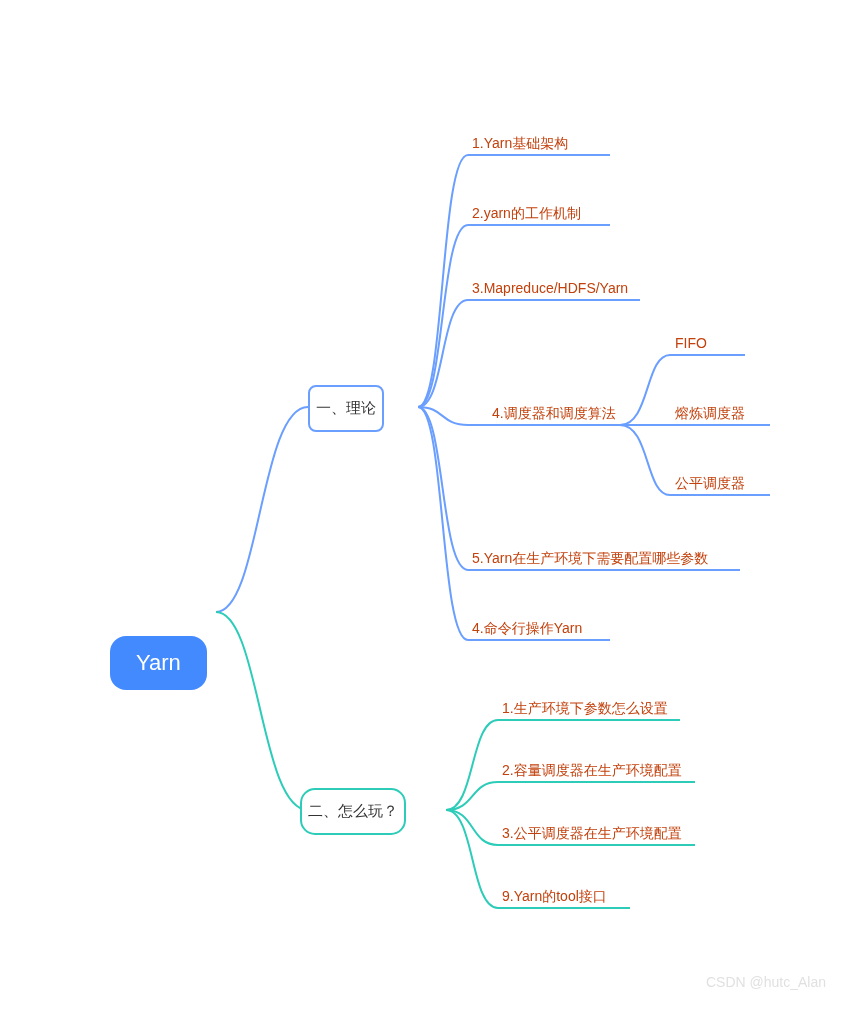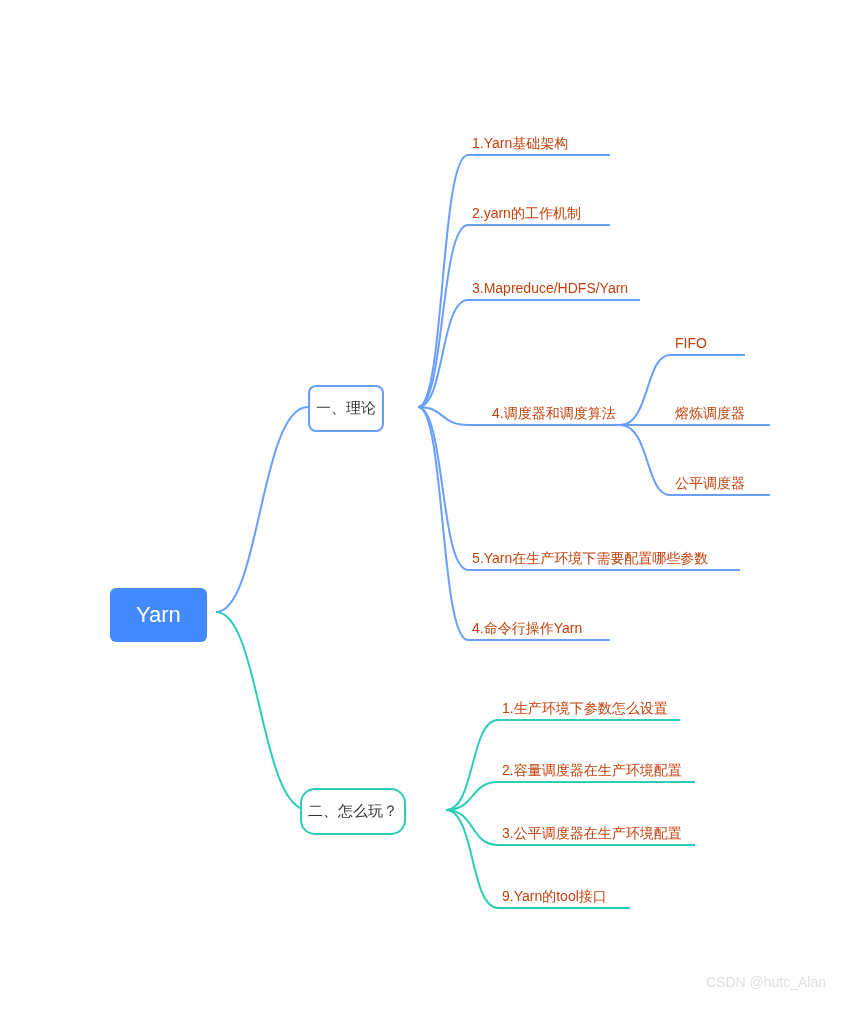--- a/index.html
+++ b/index.html
@@ -17,24 +17,25 @@
     top: 0;
     left: 0;
   }
   .node {
     position: absolute;
     box-sizing: border-box;
   }
   .root {
     background: #448aff;
     color: #fff;
-    border-radius: 6px;
+    border-radius: 16px;
     padding: 14px 26px;
     font-size: 22px;
     text-align: center;
+    margin-top: 48px;
   }
   .branch {
     background: #fff;
     border: 2px solid;
     border-radius: 8px;
     padding: 12px 6px;
     font-size: 15px;
     color: #333;
   }
   .branch.blue { border-color: #6a9eff; }

